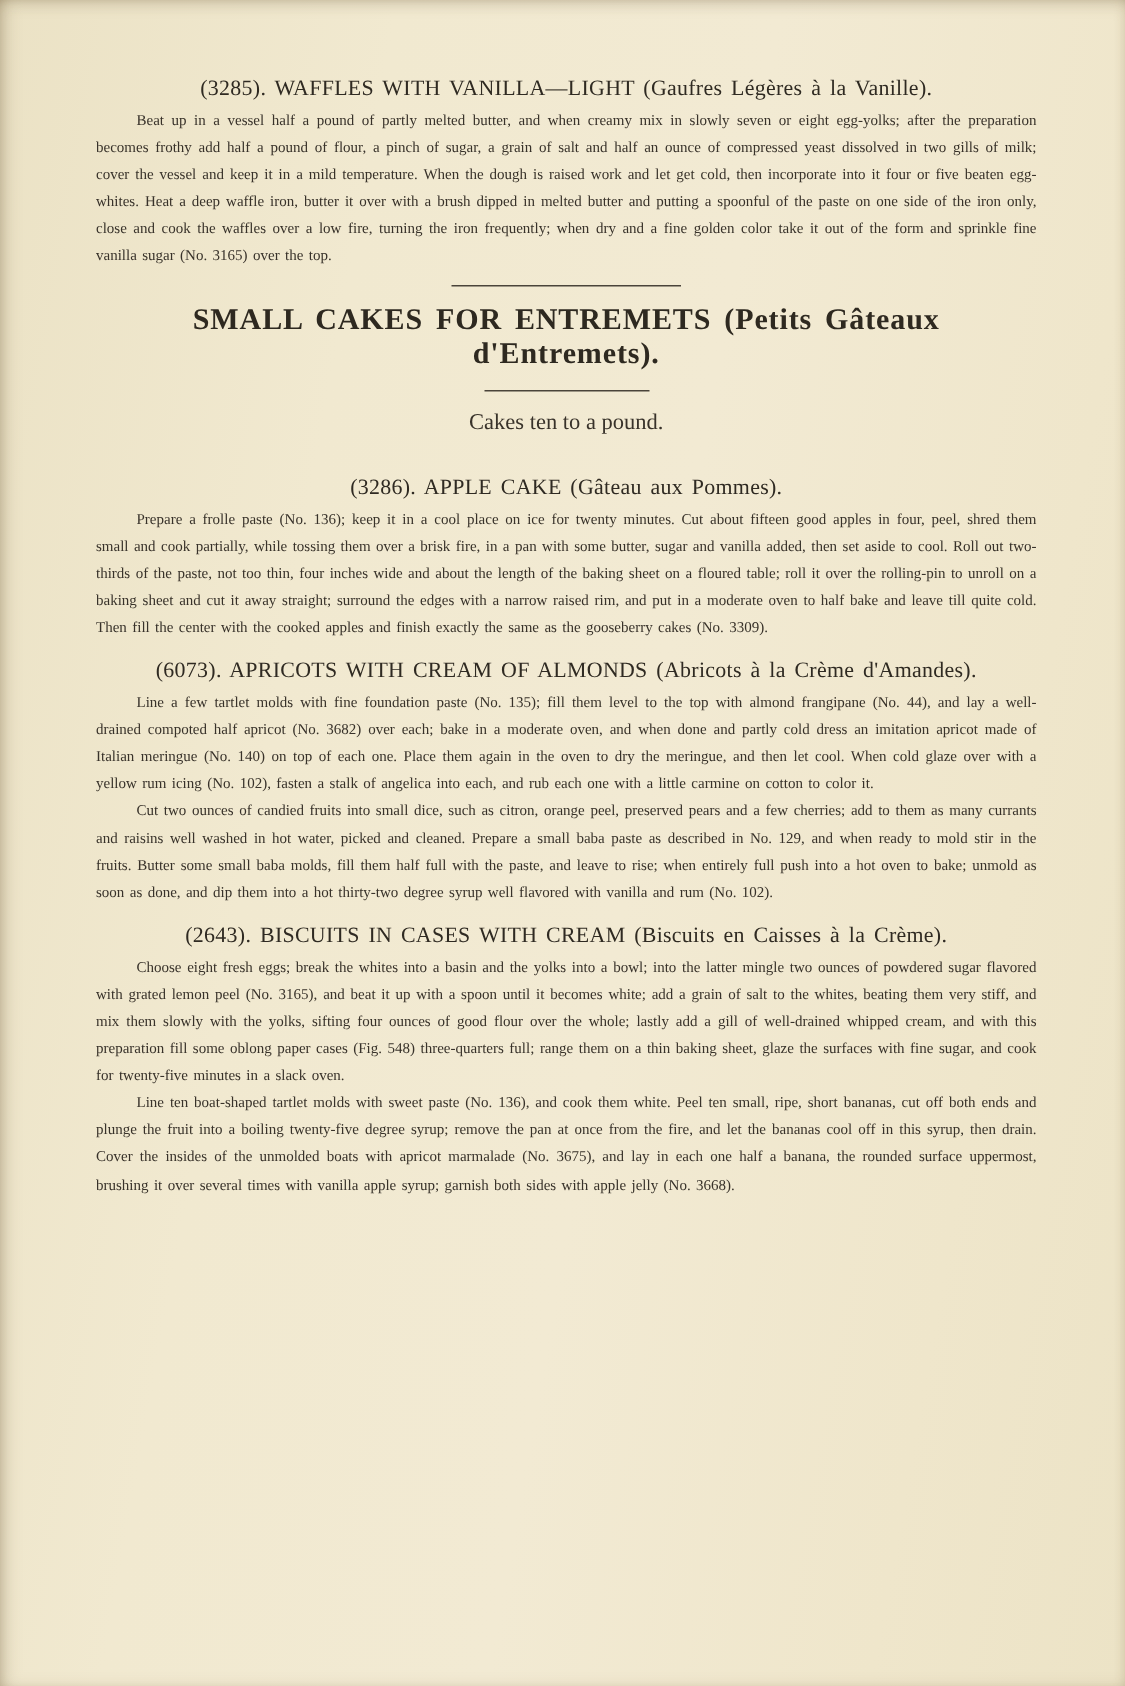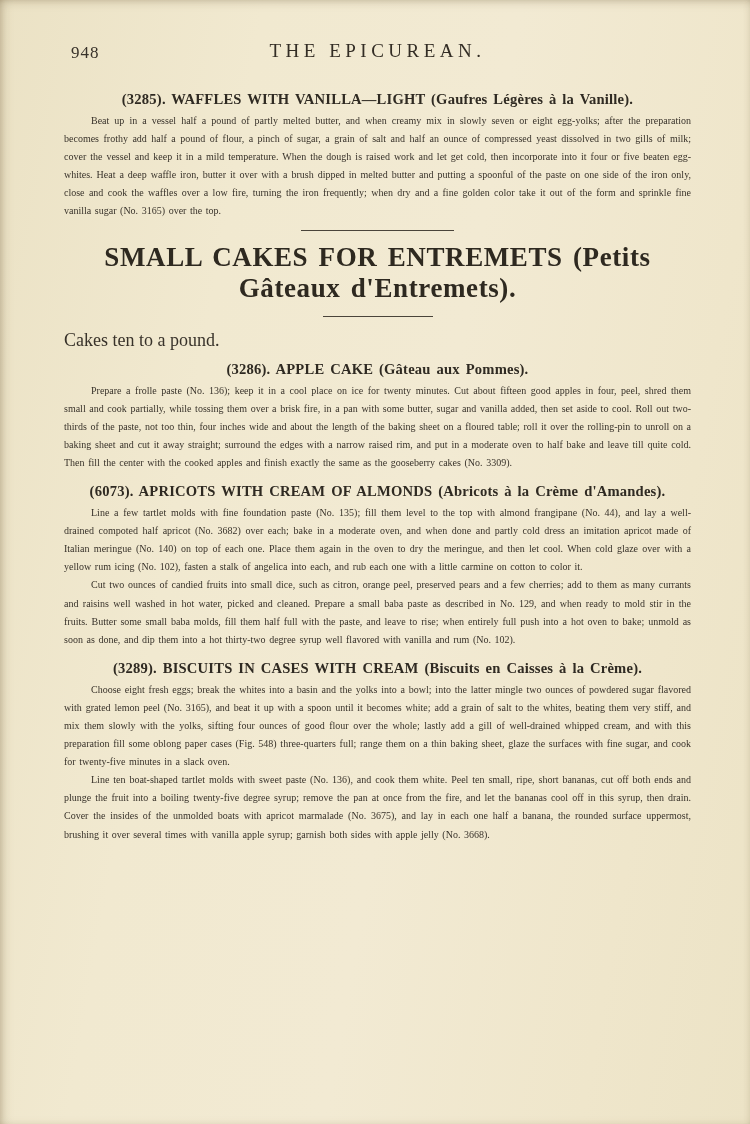--- a/index.html
+++ b/index.html
@@ -38,21 +38,21 @@
     font-size: 17px;
     letter-spacing: 1px;
   }
   .booktitle {
     font-size: 19px;
     letter-spacing: 4.5px;
     color: #332d25;
   }
   .rtitle {
     font-size: 14.6px;
-    font-weight: bold;
+    font-weight: normal;
     text-align: center;
     letter-spacing: 0.2px;
     word-spacing: 2px;
     margin: 11px 0 4px;
     color: #2f2a22;
   }
   .rbody {
     font-size: 10px;
     line-height: 18.1px;
     text-align: justify;
@@ -61,61 +61,58 @@
     margin: 0;
   }
   .rule {
     height: 0;
     border: none;
     border-top: 1.4px solid var(--rule);
   }
   .rule-wide  { width: 153px; margin: 9px auto 0; }
   .rule-short { width: 110px; margin: 12px auto 0; }
   .stitle {
-    font-size: 27px;
+    font-size: 20px;
     font-weight: bold;
     text-align: center;
     letter-spacing: 0.6px;
     word-spacing: 3px;
     margin: 11px 0 0;
     color: #2e2920;
   }
   .note {
-    font-size: 18px;
+    font-size: 15px;
+    text-align: center;
     margin: 13px 0 0;
   }
-  .note + .rtitle { margin-top: 10px; text-align: center; }
+  .note + .rtitle { margin-top: 26px; text-align: center; }
 </style>
 </head>
 <body>
 
 <div class="page">
 
-  <div class="running-head">
-    <span class="pagenum">948</span>
-    <span class="booktitle">THE EPICUREAN.</span>
-  </div>
 
   <h3 class="rtitle">(3285). WAFFLES WITH VANILLA—LIGHT (Gaufres Légères à la Vanille).</h3>
   <p class="rbody">Beat up in a vessel half a pound of partly melted butter, and when creamy mix in slowly seven or eight egg-yolks; after the preparation becomes frothy add half a pound of flour, a pinch of sugar, a grain of salt and half an ounce of compressed yeast dissolved in two gills of milk; cover the vessel and keep it in a mild temperature.  When the dough is raised work and let get cold, then incorporate into it four or five beaten egg-whites.  Heat a deep waffle iron, butter it over with a brush dipped in melted butter and putting a spoonful of the paste on one side of the iron only, close and cook the waffles over a low fire, turning the iron frequently;  when dry and a fine golden color take it out of the form and sprinkle fine vanilla sugar (No. 3165) over the top.</p>
 
   <div class="rule rule-wide"></div>
 
   <h2 class="stitle">SMALL CAKES FOR ENTREMETS (Petits Gâteaux d'Entremets).</h2>
 
   <div class="rule rule-short"></div>
 
   <p class="note">Cakes ten to a pound.</p>
 
   <h3 class="rtitle">(3286). APPLE CAKE (Gâteau aux Pommes).</h3>
   <p class="rbody">Prepare a frolle paste (No. 136); keep it in a cool place on ice for twenty minutes.  Cut about fifteen good apples in four, peel, shred them small and cook partially, while tossing them over a brisk fire, in a pan with some butter, sugar and vanilla added, then set aside to cool.  Roll out two-thirds of the paste, not too thin, four inches wide and about the length of the baking sheet on a floured table;  roll it over the rolling-pin to unroll on a baking sheet and cut it away straight;  surround the edges with a narrow raised rim, and put in a moderate oven to half bake and leave till quite cold.  Then fill the center with the cooked apples and finish exactly the same as the gooseberry cakes (No. 3309).</p>
 
   <h3 class="rtitle">(6073). APRICOTS WITH CREAM OF ALMONDS (Abricots à la Crème d'Amandes).</h3>
   <p class="rbody">Line a few tartlet molds with fine foundation paste (No. 135); fill them level to the top with almond frangipane (No. 44), and lay a well-drained compoted half apricot (No. 3682) over each; bake in a moderate oven, and when done and partly cold dress an imitation apricot made of Italian meringue (No. 140) on top of each one.  Place them again in the oven to dry the meringue, and then let cool.  When cold glaze over with a yellow rum icing (No. 102), fasten a stalk of angelica into each, and rub each one with a little carmine on cotton to color it.</p>
 
   <p class="rbody">Cut two ounces of candied fruits into small dice, such as citron, orange peel, preserved pears and a few cherries;  add to them as many currants and raisins well washed in hot water, picked and cleaned.  Prepare a small baba paste as described in No. 129, and when ready to mold stir in the fruits.  Butter some small baba molds, fill them half full with the paste, and leave to rise;  when entirely full push into a hot oven to bake;  unmold as soon as done, and dip them into a hot thirty-two degree syrup well flavored with vanilla and rum (No. 102).</p>
 
-  <h3 class="rtitle">(3289). BISCUITS IN CASES WITH CREAM (Biscuits en Caisses à la Crème).</h3>
+  <h3 class="rtitle">(2643). BISCUITS IN CASES WITH CREAM (Biscuits en Caisses à la Crème).</h3>
   <p class="rbody">Choose eight fresh eggs; break the whites into a basin and the yolks into a bowl; into the latter mingle two ounces of powdered sugar flavored with grated lemon peel (No. 3165), and beat it up with a spoon until it becomes white;  add a grain of salt to the whites, beating them very stiff, and mix them slowly with the yolks, sifting four ounces of good flour over the whole;  lastly add a gill of well-drained whipped cream, and with this preparation fill some oblong paper cases (Fig. 548) three-quarters full;  range them on a thin baking sheet, glaze the surfaces with fine sugar, and cook for twenty-five minutes in a slack oven.</p>
 
   <p class="rbody">Line ten boat-shaped tartlet molds with sweet paste (No. 136), and cook them white.   Peel ten small, ripe, short bananas, cut off both ends and plunge the fruit into a boiling twenty-five degree syrup;  remove the pan at once from the fire, and let the bananas cool off in this syrup, then drain. Cover the insides of the unmolded boats with apricot marmalade (No. 3675), and lay in each one half a banana, the rounded surface uppermost, brushing it over several times with vanilla apple syrup; garnish both sides with apple jelly (No. 3668).</p>
 
 </div>
 
 </body></html>

